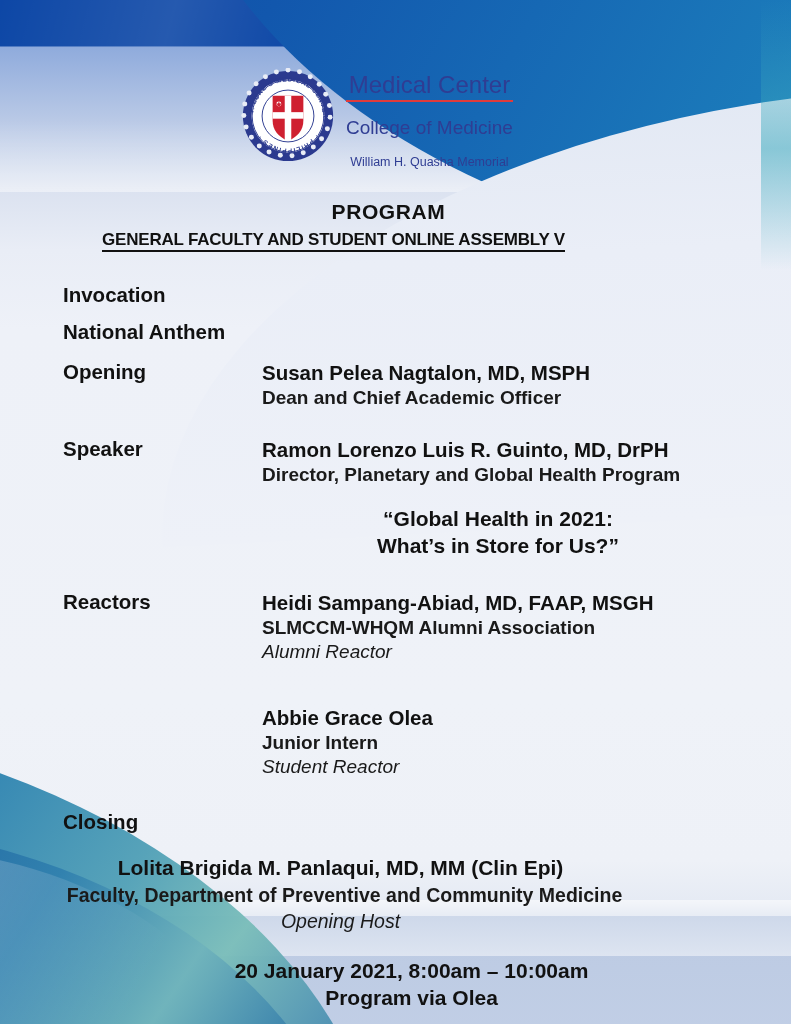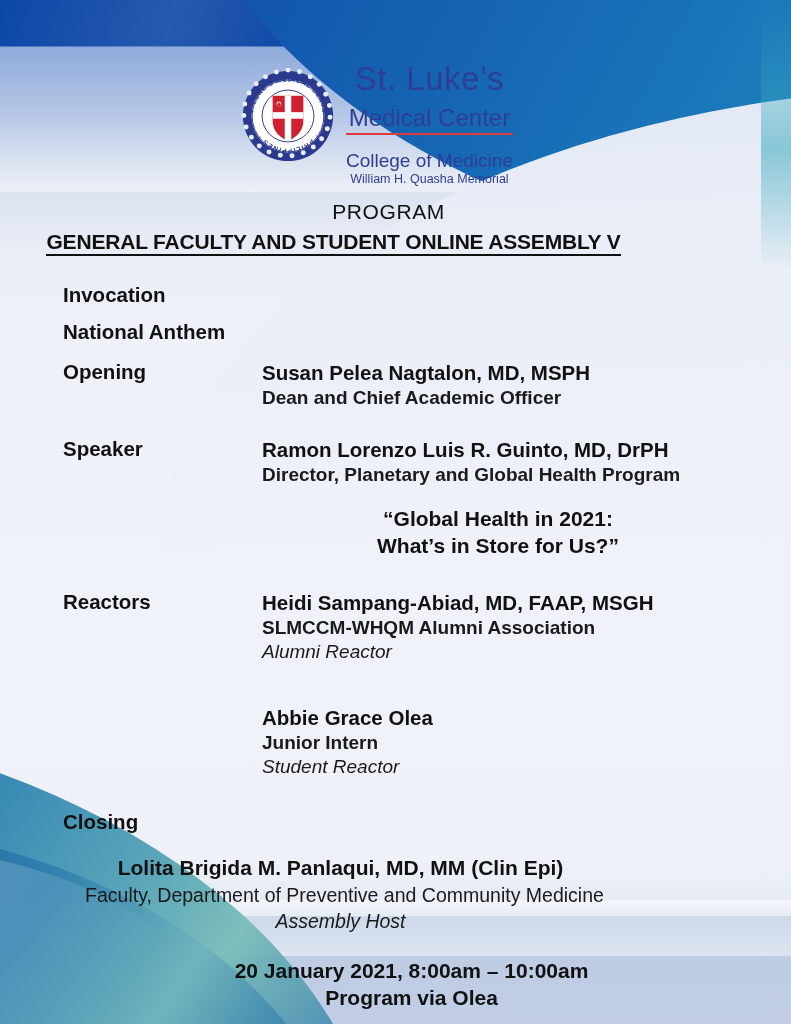--- a/index.html
+++ b/index.html
@@ -212,44 +212,44 @@
   .wm-3 {
     font-size: 19px;
     font-weight: 400;
     color: #2f3d93;
     white-space: nowrap;
     margin-top: 16px;
   }
   .wm-4 {
     font-size: 12.5px;
     font-weight: 400;
-    margin-top: 3px;
+    margin-top: 19px;
     color: #2f3d93;
     white-space: nowrap;
   }
 
   
   .prog-title {
     position: absolute;
     top: 200px;
     left: 0;
     width: 777px;
     text-align: center;
     font-size: 21px;
-    font-weight: normal;
+    font-weight: bold;
     letter-spacing: 0.6px;
     color: #111111;
   }
   .assembly-title {
     position: absolute;
     top: 230px;
     left: 0;
     width: 667px;
     text-align: center;
-    font-size: 21px;
+    font-size: 17px;
     font-weight: bold;
     letter-spacing: -0.2px;
     color: #111111;
   }
   .assembly-title span {
     border-bottom: 2.5px solid #111111;
     padding-bottom: 1px;
   }
 
   
@@ -324,21 +324,21 @@
     text-align: center;
   }
   .closing-name {
     font-size: 21px;
     font-weight: bold;
     color: #111111;
     line-height: 1.24;
   }
   .closing-sub {
     font-size: 19.5px;
-    font-weight: 400;
+    font-weight: 700;
     color: #1a1a1a;
     line-height: 1.24;
     margin-top: 2px;
     margin-left: 8px;
   }
   .closing-role {
     font-size: 19.5px;
     font-style: italic;
     color: #1a1a1a;
     line-height: 1.24;
@@ -437,21 +437,20 @@
 
             <path d="M 34,29 L 66,29 L 66,55 Q 66,69 50,76 Q 34,69 34,55 Z" fill="#cf2030"></path>
             <rect x="46.6" y="29" width="6.8" height="47" fill="#ffffff"></rect>
             <rect x="34" y="46" width="32" height="6.8" fill="#ffffff"></rect>
             <circle cx="40.5" cy="37.5" r="2.6" fill="#ffffff"></circle>
             <path d="M 40.5 34.6 L 41.4 37.0 L 43.9 37.1 L 41.9 38.6 L 42.7 41.1 L 40.5 39.6 L 38.3 41.1 L 39.1 38.6 L 37.1 37.1 L 39.6 37.0 Z" fill="#cf2030"></path>
           </g>
         </svg>
       </div>
       <div class="wordmark">
-        <div class="wm-1">St. Luke’s</div>
         <div class="wm-2">Medical Center</div>
         <div class="wm-rule"></div>
         <div class="wm-3">College of Medicine</div>
         <div class="wm-4">William H. Quasha Memorial</div>
       </div>
     </div>
 
     <div class="prog-title">PROGRAM</div>
     <div class="assembly-title"><span>GENERAL FACULTY AND STUDENT ONLINE ASSEMBLY V</span></div>
 
@@ -497,21 +496,21 @@
         <div class="v-name">Abbie Grace Olea</div>
         <div class="v-sub">Junior Intern</div>
         <div class="v-role">Student Reactor</div>
       </div>
     </div>
 
     <div class="closing-label">Closing</div>
     <div class="closing-body">
       <div class="closing-name">Lolita Brigida M. Panlaqui, MD, MM (Clin Epi)</div>
       <div class="closing-sub">Faculty, Department of Preventive and Community Medicine</div>
-      <div class="closing-role">Assembly Host</div>
+      <div class="closing-role">Opening Host</div>
     </div>
 
     <div class="footer">
       <div class="footer-line">20 January 2021,  8:00am – 10:00am</div>
       <div class="footer-line">Program via Olea</div>
     </div>
 
   </div>
 </div>
 

